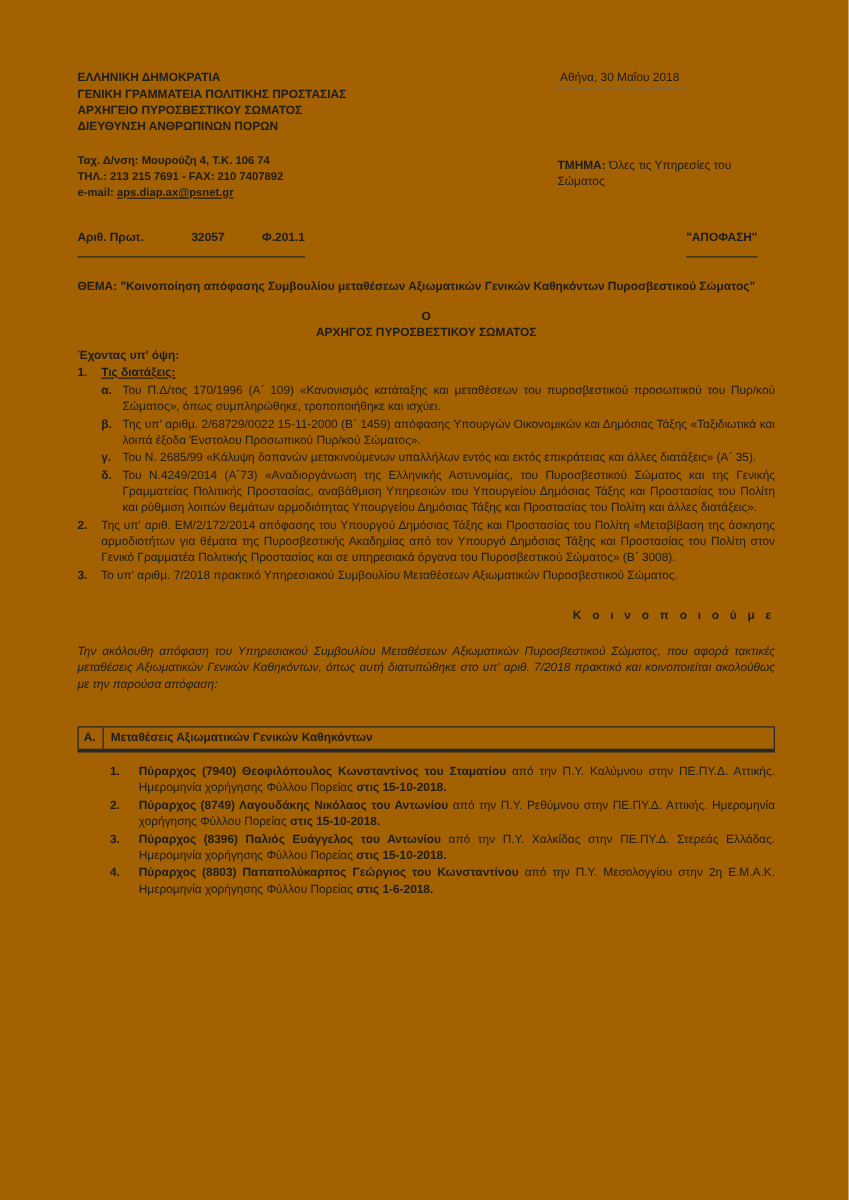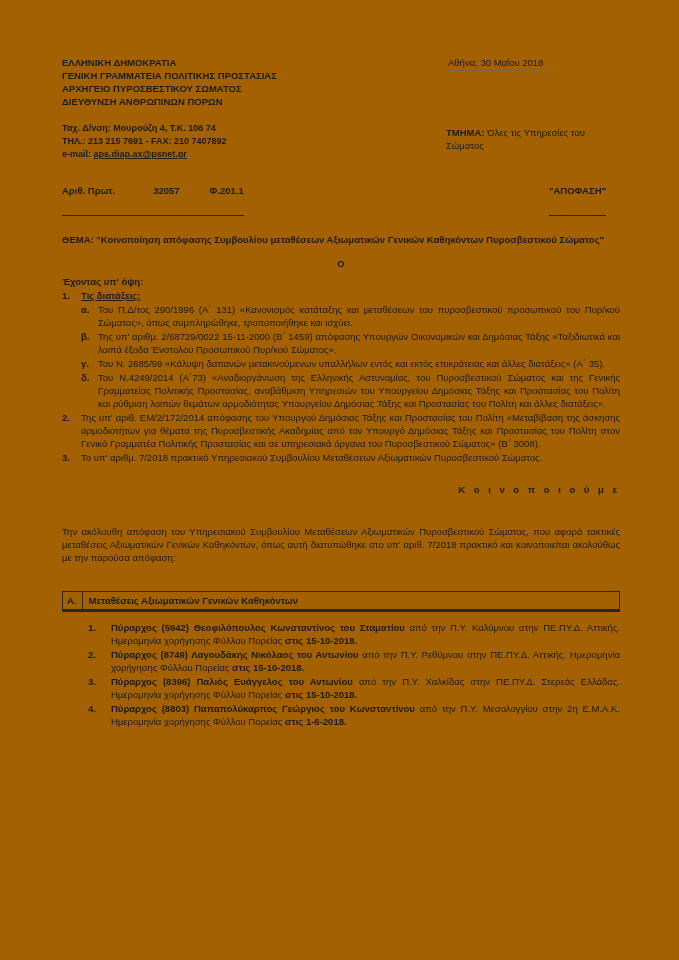--- a/index.html
+++ b/index.html
@@ -14,36 +14,36 @@
   .hdr{display:flex;}
   .hdr-left{width:332px;flex:none;}
   .agency-line{font-weight:bold;}
   .contact{margin-top:14px;font-weight:bold;font-size:9px;}
   .contact .email a, .email-text{text-decoration:underline;color:#232323;}
   .hdr-right{flex:1;padding-left:52px;}
   .date-line{border-bottom:1px dashed #6a6a6a;display:inline-block;padding:0 4px 1px 2px;}
   .to-line{margin-top:55px;}
   .to-label{font-weight:bold;}
   .proto-row{display:flex;justify-content:space-between;margin-top:23px;font-weight:bold;}
-  .proto{border-bottom:1.2px solid #2c2c2c;padding-bottom:18px;display:inline-block;}
+  .proto{border-bottom:1.2px solid #2c2c2c;padding-bottom:8px;display:inline-block;}
   .proto .gap1{display:inline-block;width:38px;}
   .proto .gap2{display:inline-block;width:30px;}
   .decision-word{border-bottom:1.2px solid #2c2c2c;padding-bottom:1px;display:inline-block;margin-right:14px;}
   .subject{margin-top:17px;font-weight:bold;padding-left:46px;text-indent:-46px;text-align:justify;}
   .issuer{margin-top:11px;text-align:center;font-weight:bold;}
   .having{margin-top:5px;font-weight:bold;}
   .num-item{display:flex;margin-top:1px;}
   .num-item .marker{width:19px;flex:none;font-weight:bold;}
   .num-item .content{flex:1;text-align:justify;}
   .sub-item{display:flex;margin-left:19px;margin-top:1px;}
   .sub-item .marker{width:17px;flex:none;font-weight:bold;}
   .sub-item .content{flex:1;text-align:justify;}
   .u{text-decoration:underline;font-weight:bold;}
   .announce{margin-top:19px;text-align:right;font-weight:bold;letter-spacing:3px;}
-  .bodypara{margin-top:29px;text-align:justify;}
+  .bodypara{margin-top:16px;text-align:justify;font-style:italic;}
   .section-box{
     margin-top:27px;display:flex;align-items:center;
     border:1.4px solid #2c2c2c;border-bottom-width:3px;
     font-weight:bold;height:17px;
   }
   .section-box .sec-num{padding:0 5px 0 4px;border-right:1.2px solid #2c2c2c;height:100%;display:flex;align-items:center;}
   .section-box .sec-title{padding-left:6px;}
   .transfers{margin-top:9px;margin-left:26px;}
   .transfers .num-item .marker{width:23px;}
   .b{font-weight:bold;}
@@ -84,32 +84,33 @@
     <span class="decision-word">"ΑΠΟΦΑΣΗ"</span>
   </div>
 
   <div class="subject">
     <span>ΘΕΜΑ:</span>
     <span>"Κοινοποίηση απόφασης Συμβουλίου μεταθέσεων Αξιωματικών Γενικών Καθηκόντων Πυροσβεστικού Σώματος"</span>
   </div>
 
   <div class="issuer">
     <div>Ο</div>
+    <div>ΑΡΧΗΓΟΣ ΠΥΡΟΣΒΕΣΤΙΚΟΥ ΣΩΜΑΤΟΣ</div>
   </div>
 
   <div class="having">Έχοντας υπ' όψη:</div>
 
   <div class="num-item">
     <span class="marker">1.</span>
     <span class="content"><span class="u">Τις διατάξεις:</span></span>
   </div>
 
   <div class="sub-item">
     <span class="marker">α.</span>
-    <span class="content">Του Π.Δ/τος 290/1996 (Α΄ 131) «Κανονισμός κατάταξης και μεταθέσεων του πυροσβεστικού προσωπικού του Πυρ/κού Σώματος», όπως συμπληρώθηκε, τροποποιήθηκε και ισχύει.</span>
+    <span class="content">Του Π.Δ/τος 170/1996 (Α΄ 109) «Κανονισμός κατάταξης και μεταθέσεων του πυροσβεστικού προσωπικού του Πυρ/κού Σώματος», όπως συμπληρώθηκε, τροποποιήθηκε και ισχύει.</span>
   </div>
   <div class="sub-item">
     <span class="marker">β.</span>
     <span class="content">Της υπ' αριθμ. 2/68729/0022 15-11-2000 (Β΄ 1459) απόφασης Υπουργών Οικονομικών και Δημόσιας Τάξης «Ταξιδιωτικά και λοιπά έξοδα Ένστολου Προσωπικού Πυρ/κού Σώματος».</span>
   </div>
   <div class="sub-item">
     <span class="marker">γ.</span>
     <span class="content">Του Ν. 2685/99 «Κάλυψη δαπανών μετακινούμενων υπαλλήλων εντός και εκτός επικράτειας και άλλες διατάξεις» (Α΄ 35).</span>
   </div>
   <div class="sub-item">
@@ -132,21 +133,21 @@
 
   <div class="section-box">
     <span class="sec-num">Α.</span>
     <span class="sec-title">Μεταθέσεις Αξιωματικών Γενικών Καθηκόντων</span>
   </div>
 
   <div class="transfers">
     <div class="num-item">
       <span class="marker">1.</span>
       <span class="content">
-        <span class="b">Πύραρχος (5942) Θεοφιλόπουλος Κωνσταντίνος του Σταματίου</span>
+        <span class="b">Πύραρχος (7940) Θεοφιλόπουλος Κωνσταντίνος του Σταματίου</span>
         <span>από την Π.Υ. Καλύμνου στην ΠΕ.ΠΥ.Δ. Αττικής. Ημερομηνία χορήγησης Φύλλου Πορείας</span>
         <span class="b">στις 15-10-2018.</span>
       </span>
     </div>
     <div class="num-item">
       <span class="marker">2.</span>
       <span class="content">
         <span class="b">Πύραρχος (8749) Λαγουδάκης Νικόλαος του Αντωνίου</span>
         <span>από την Π.Υ. Ρεθύμνου στην ΠΕ.ΠΥ.Δ. Αττικής. Ημερομηνία χορήγησης Φύλλου Πορείας</span>
         <span class="b">στις 15-10-2018.</span>

